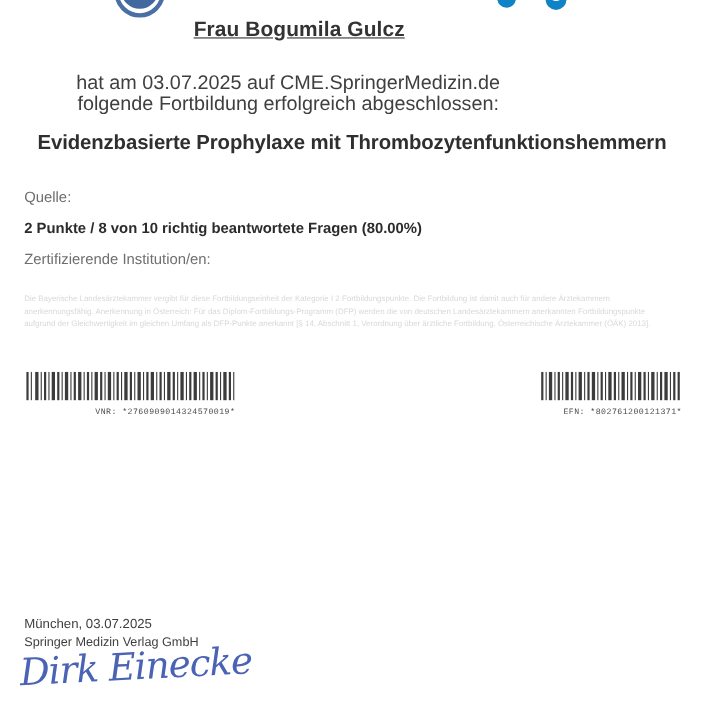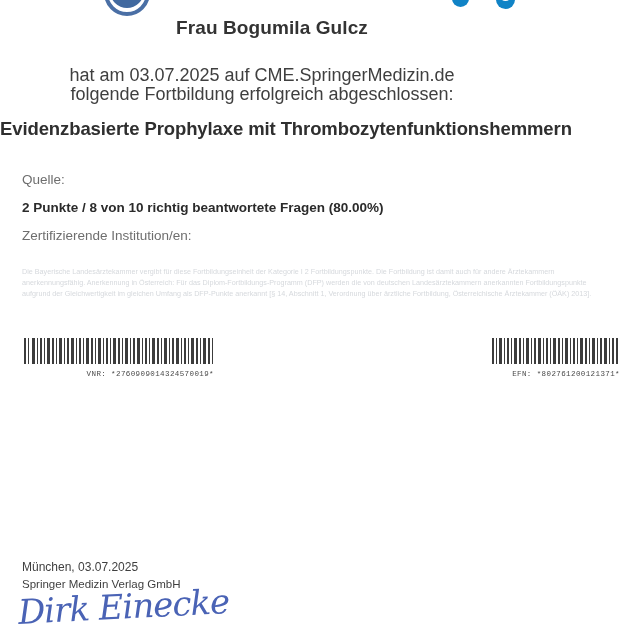--- a/index.html
+++ b/index.html
@@ -77,20 +77,21 @@
   #recipient-name {
     position: absolute;
     top: 17px;
     left: 0;
     width: 544px;
     text-align: center;
     font-size: 19px;
     font-weight: bold;
     color: #333333;
     letter-spacing: 0.1px;
+    text-decoration: underline;
   }
   #recipient-subline {
     position: absolute;
     top: 48px;
     left: 0;
     width: 640px;
     text-align: center;
     font-size: 9px;
     color: #fafafa;
     letter-spacing: 3px;
@@ -107,20 +108,21 @@
     line-height: 19px;
     color: #3f3f3f;
   }
 
   
   #course-title {
     position: absolute;
     top: 118px;
     left: 0;
     width: 640px;
+    text-align: center;
     font-size: 18.5px;
     font-weight: bold;
     color: #2f2f2f;
     letter-spacing: -0.1px;
   }
 
   
   #details {
     position: absolute;
     top: 172px;

